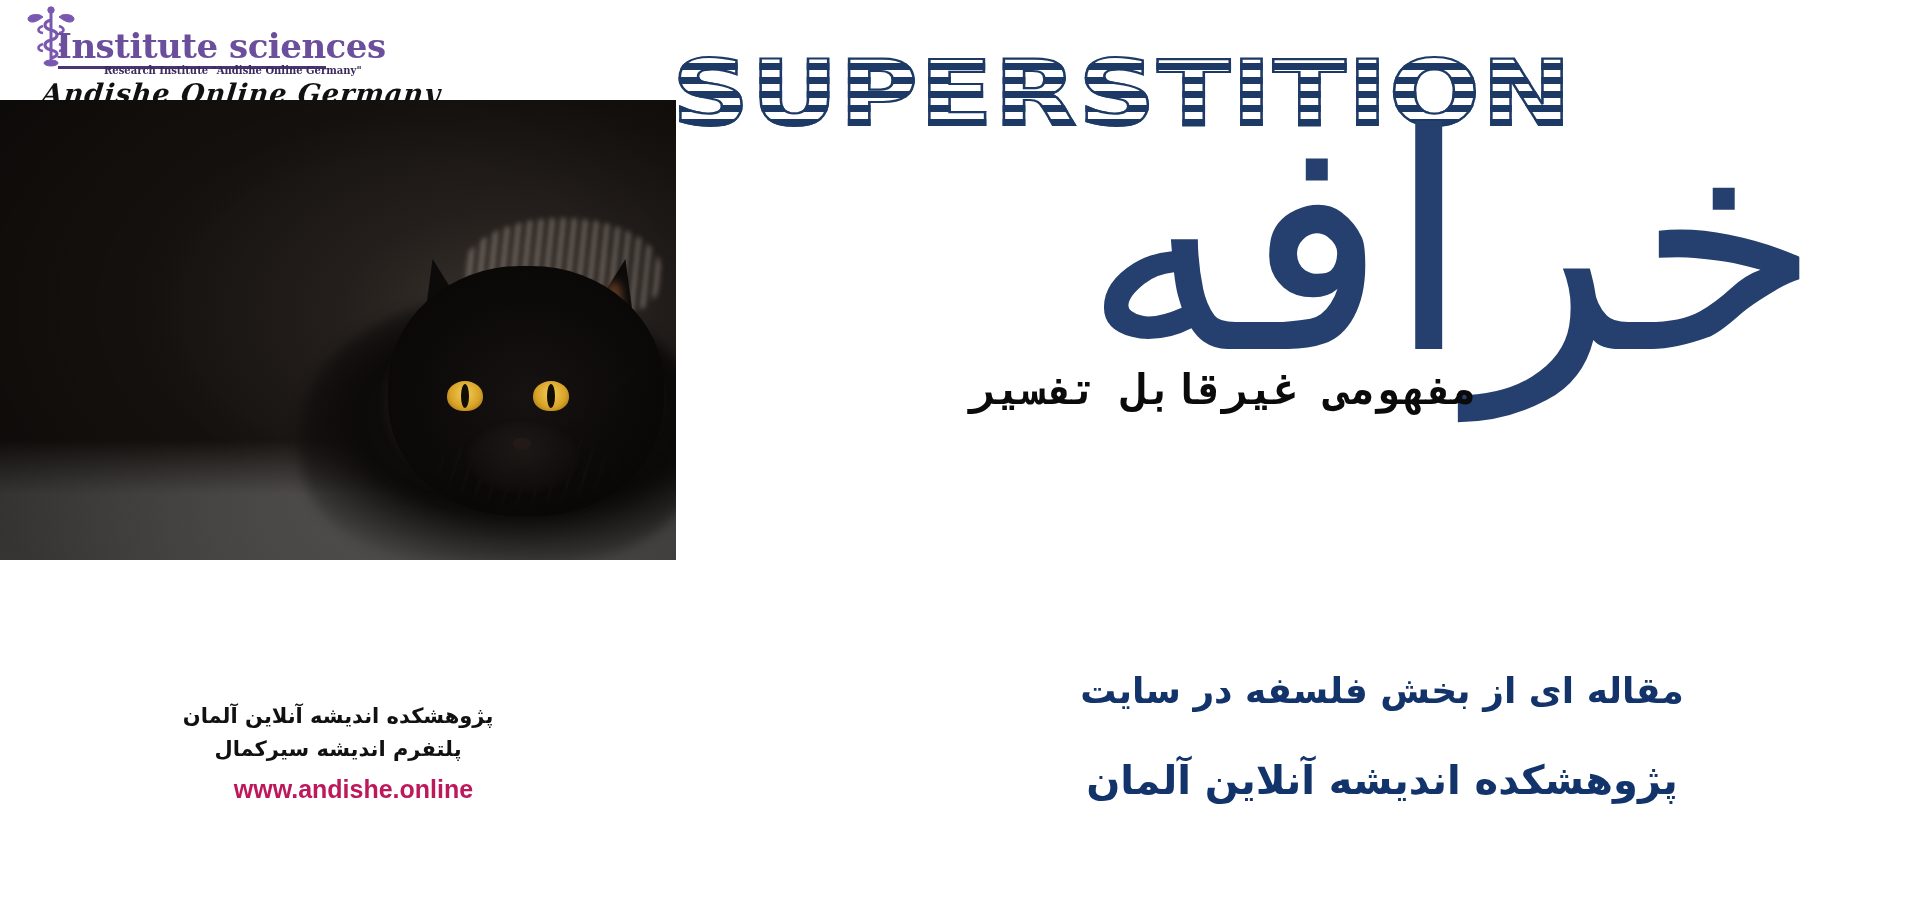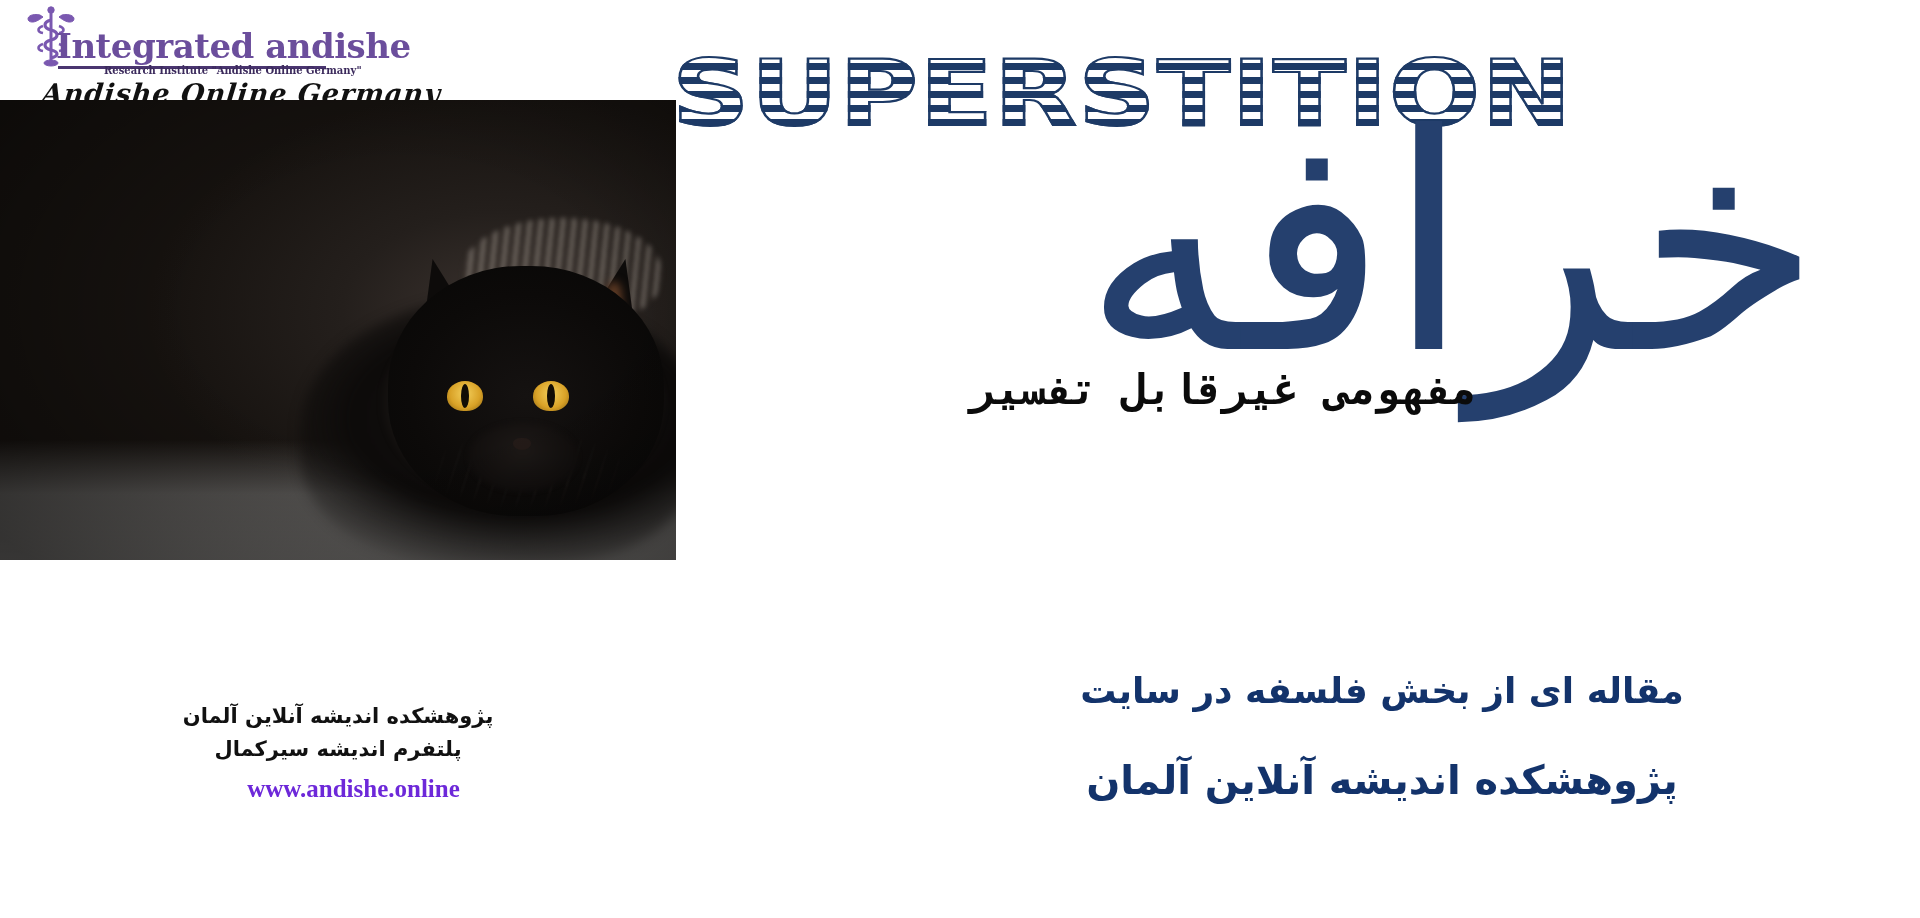--- a/index.html
+++ b/index.html
@@ -145,22 +145,22 @@
     position:absolute;left:0;top:700px;width:676px;
     direction:rtl;text-align:center;
   }
   .lc-line{
     font-family:"DejaVu Sans","Liberation Sans",sans-serif;
     font-weight:700;font-size:21px;line-height:1.55;color:#111;
     direction:rtl;
   }
   .lc-url{
     margin-top:10px;
-    font-family:Liberation Serif, serif;
-    font-weight:700;font-size:25px;color:#6d28d9;direction:ltr;margin-left:31px;
+    font-family:Liberation Sans, sans-serif;
+    font-weight:700;font-size:25px;color:#be185d;direction:ltr;margin-left:31px;
   }
 
   
   .right-block{
     position:absolute;right:48px;top:668px;width:980px;
     direction:rtl;text-align:center;
   }
   .rb-line{
     font-family:"DejaVu Sans","Liberation Sans",sans-serif;
     font-weight:700;font-size:36px;line-height:1.25;color:#13336b;
@@ -181,21 +181,21 @@
         <path d="M17 9 C7 7 3 12 6 15 C10 18 16 14 20 11 Z"></path>
         <path d="M39 9 C49 7 53 12 50 15 C46 18 40 14 36 11 Z"></path>
         <path d="M28 14 C20 16 20 22 28 24 C36 26 36 32 28 34 C20 36 20 42 28 44 C36 46 36 50 28 52" fill="none" stroke-width="3.2"></path>
         <path d="M20 20 C14 22 14 26 20 27" fill="none" stroke-width="2.6"></path>
         <path d="M36 20 C42 22 42 26 36 27" fill="none" stroke-width="2.6"></path>
         <path d="M20 38 C14 40 14 44 20 45" fill="none" stroke-width="2.6"></path>
         <path d="M36 38 C42 40 42 44 36 45" fill="none" stroke-width="2.6"></path>
         <ellipse cx="28" cy="57" rx="7" ry="3"></ellipse>
       </g>
     </svg>
-    <div class="logo-title">Integrated andishe</div>
+    <div class="logo-title">Institute sciences</div>
     <div class="logo-rule"></div>
     <div class="logo-sub">Research Institute  "Andishe Online Germany"</div>
     <div class="logo-script">Andishe Online Germany</div>
   </div>
 
   <div class="photo">
     <div class="photo-bg"></div>
     <div class="floor"></div>
     <div class="cat-body"></div>
     <div class="tuft"></div>

